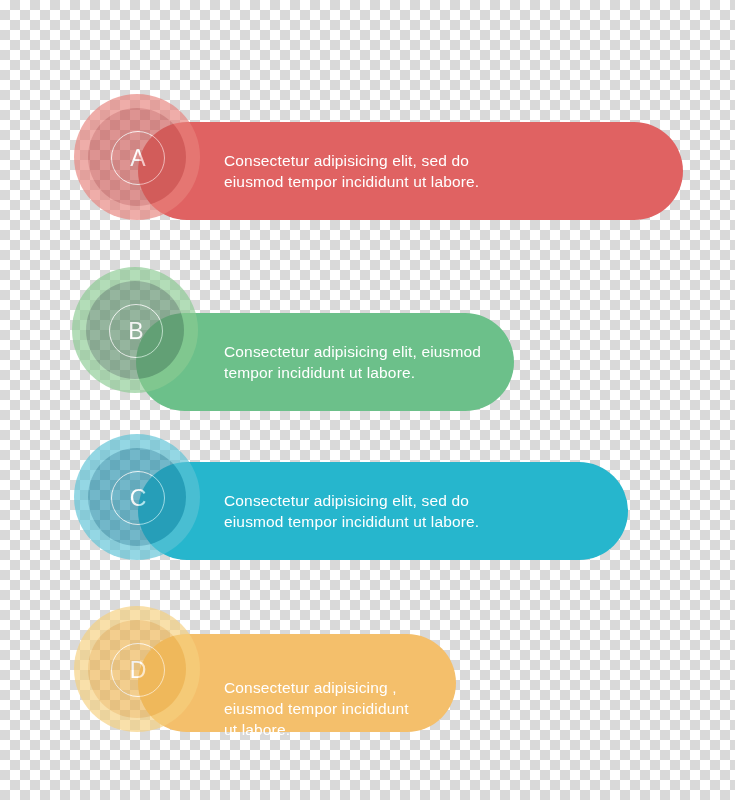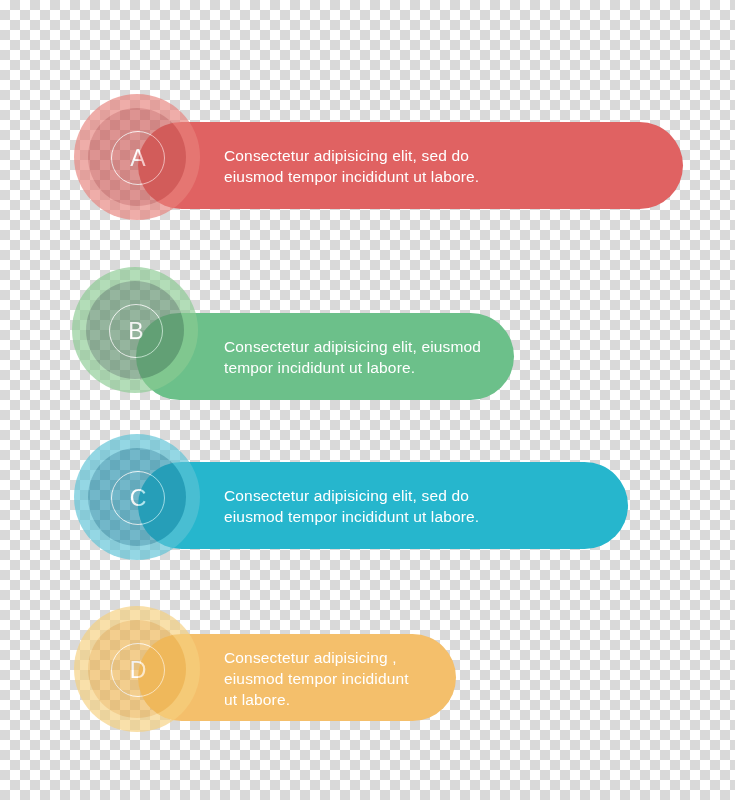--- a/index.html
+++ b/index.html
@@ -30,21 +30,21 @@
   }
 
   .row {
     position: absolute;
     left: 0;
   }
 
   
   .bar {
     position: absolute;
-    height: 87px;
+    height: 98px;
     border-radius: 49px;
     box-sizing: border-box;
   }
 
   .bar-text {
     position: absolute;
     top: 50%;
     transform: translateY(-50%);
     color: #ffffff;
     font-size: 15.5px;
@@ -135,21 +135,21 @@
       <div class="disc" id="disc-2" style="background: rgb(39, 146, 173);">
         <div class="ring">
           <span class="letter">C</span>
         </div>
       </div>
     </div>
   </div>
 
   <div class="row" id="row-3" style="top: 620px; height: 126px; width: 735px;">
     <div class="bar" id="bar-3" style="left: 138px; top: 14px; width: 318px; background: rgb(244, 191, 107);">
-      <div class="bar-text" id="text-3" style="left: 86px;">Consectetur adipisicing ,
+      <div class="bar-text" id="text-3" style="left: 86px; margin-top: 25px;">Consectetur adipisicing ,
 eiusmod tempor incididunt
 ut labore.</div>
     </div>
     <div class="halo" id="halo-3" style="left: 74px; background: rgb(246, 208, 126); opacity: 0.65;">
       <div class="disc" id="disc-3" style="background: rgb(237, 181, 83);">
         <div class="ring">
           <span class="letter">D</span>
         </div>
       </div>
     </div>

